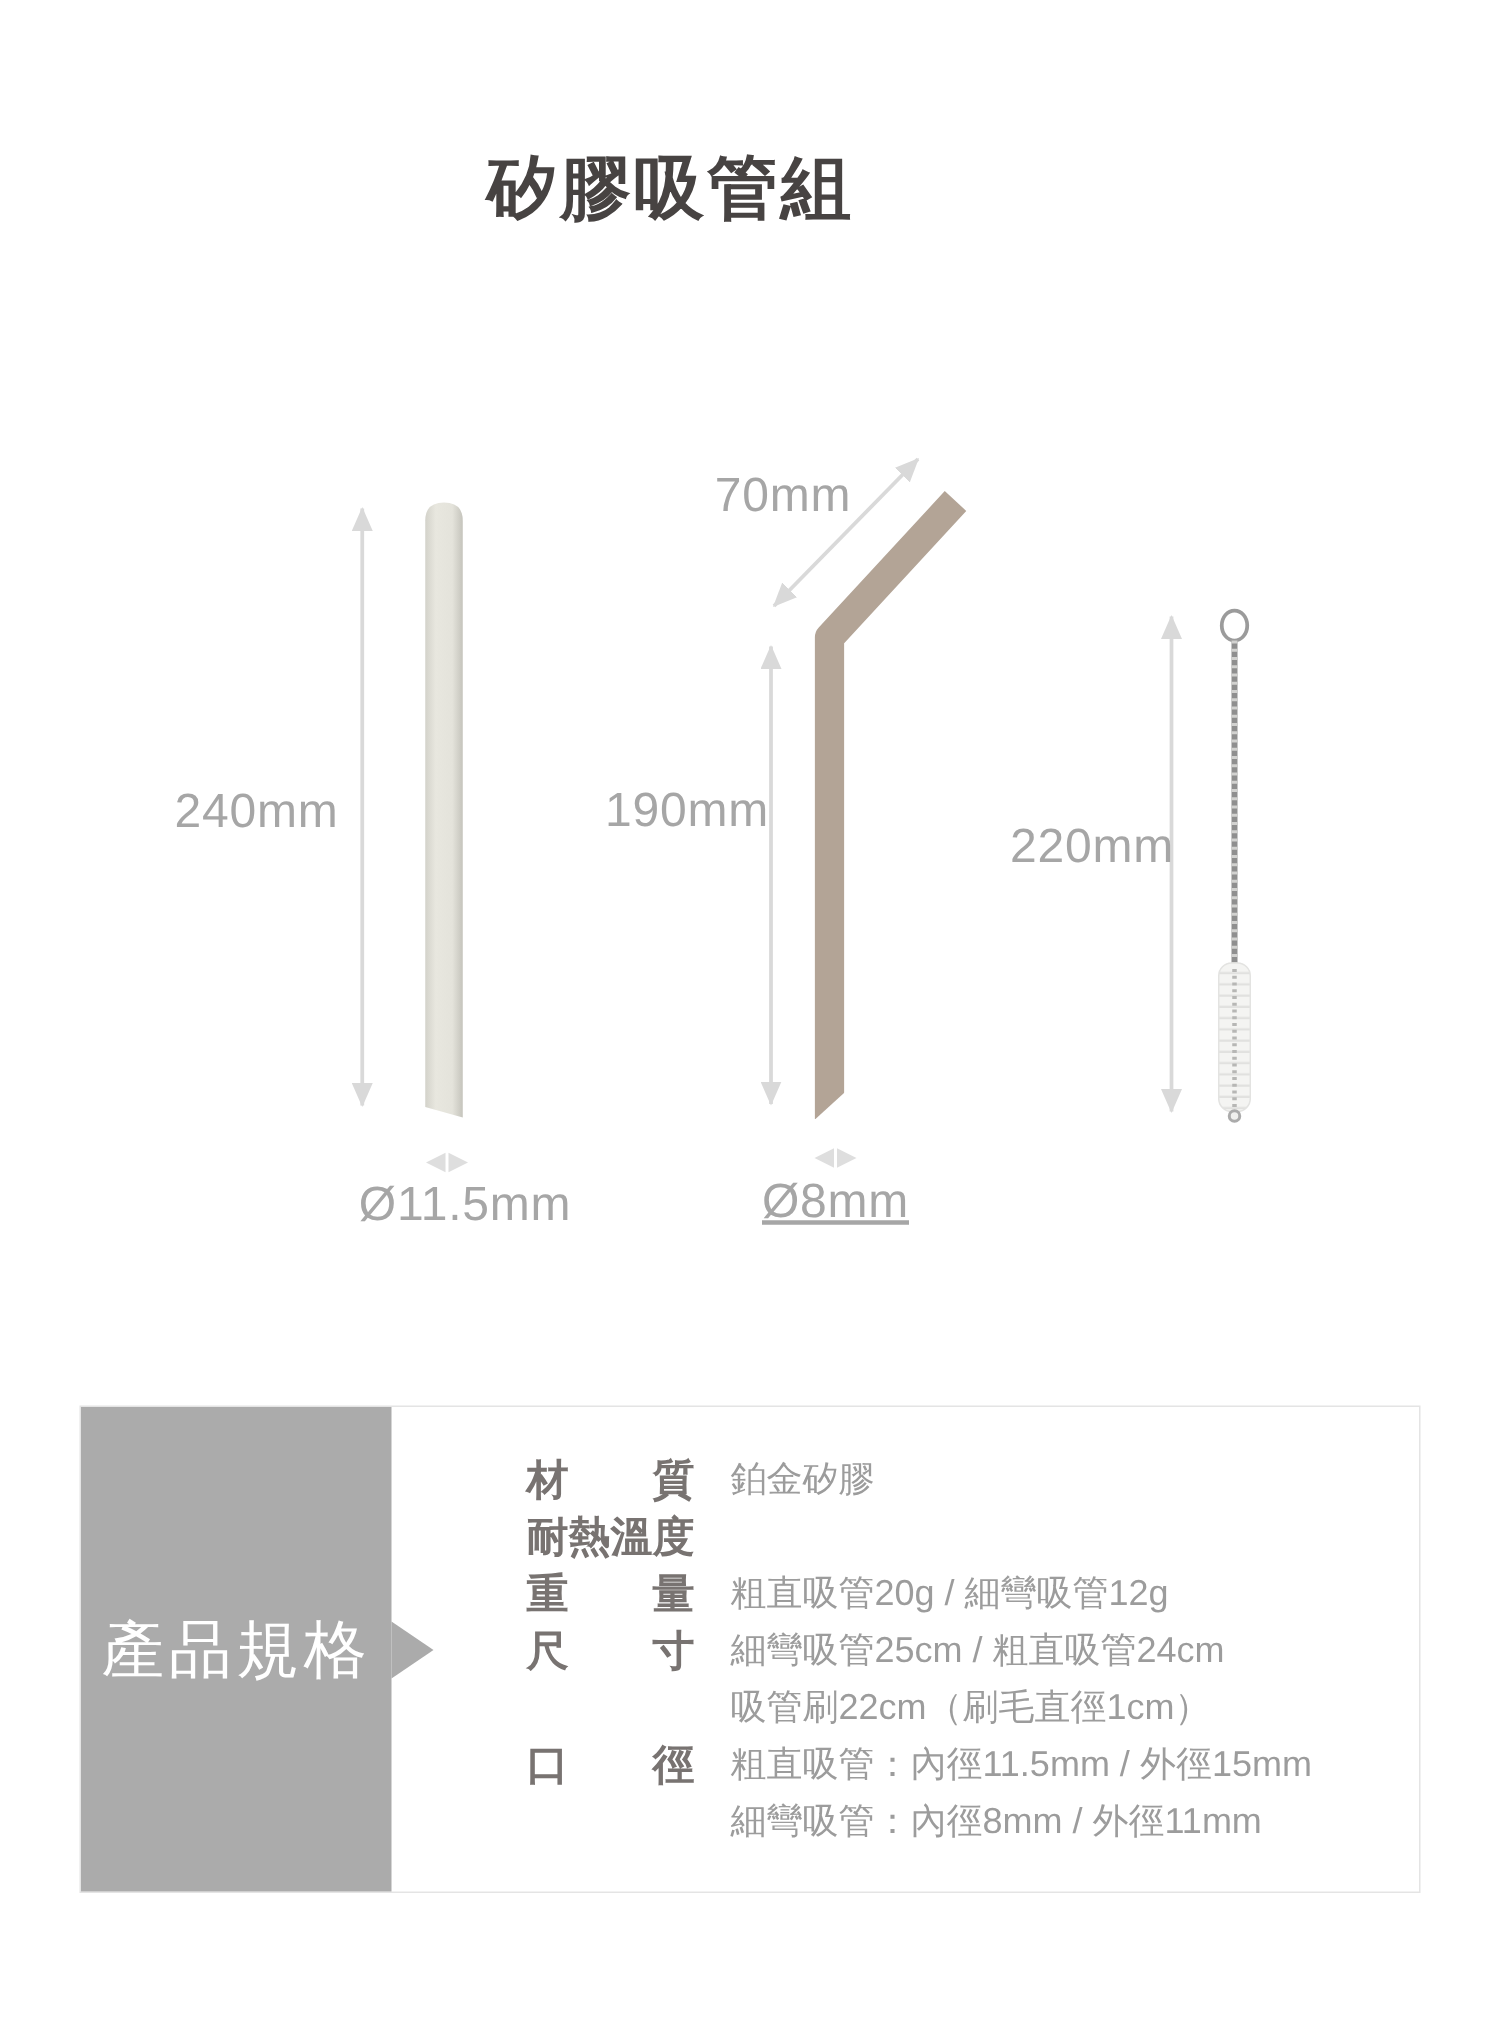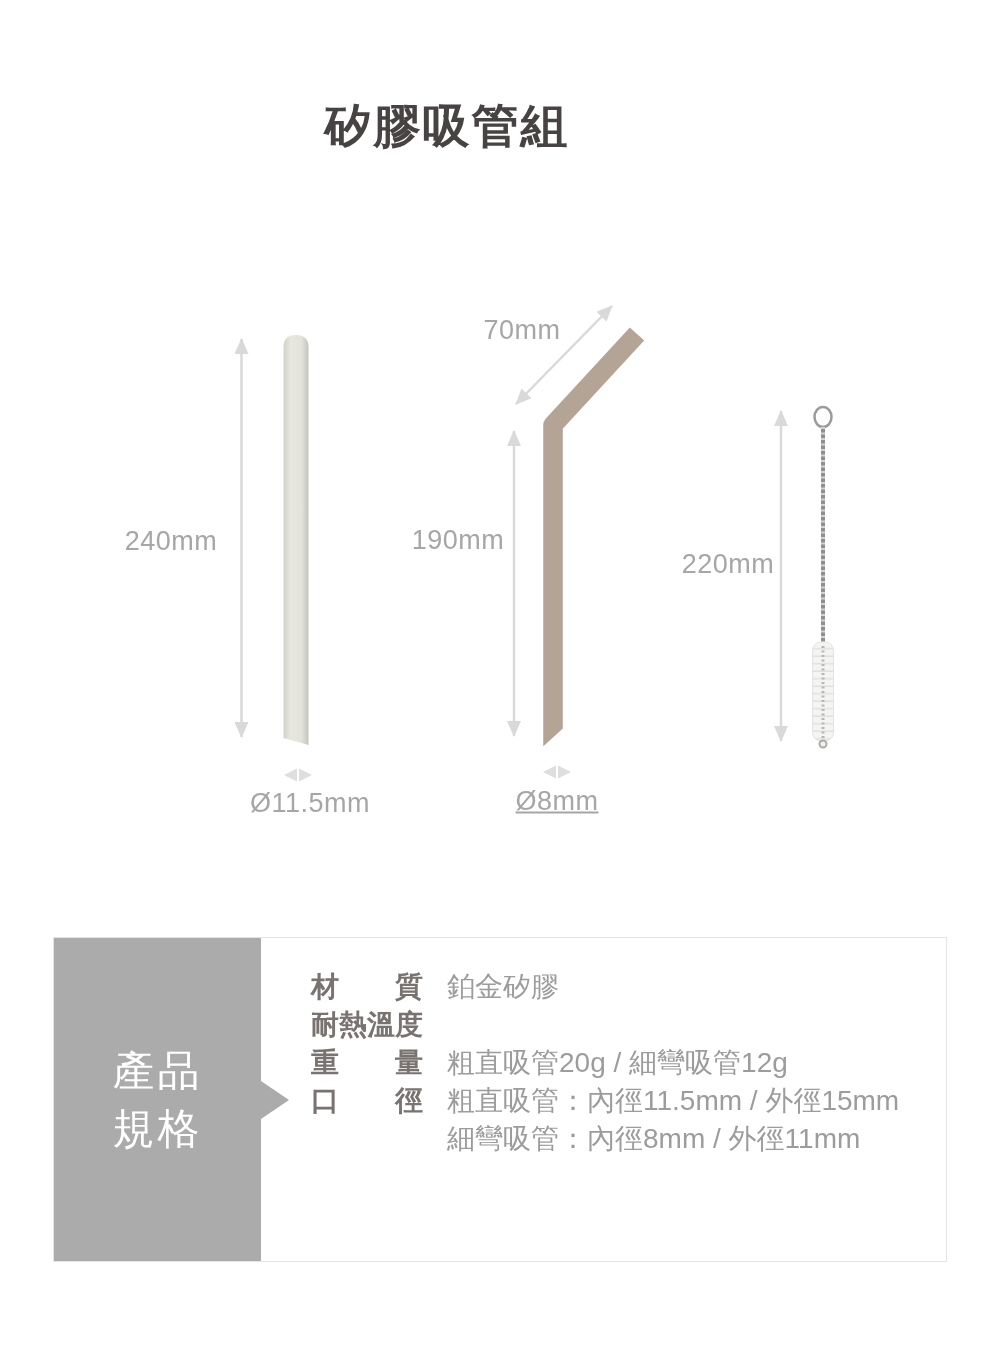--- a/index.html
+++ b/index.html
@@ -12,55 +12,55 @@
 
   
   .page-title{
     left:0;top:126px;width:894px;text-align:center;
     font-size:47px;font-weight:700;color:#474342;letter-spacing:2px;
     transform:translateY(-50%);
   }
 
   
   .dim{
-    font-size:27px;color:#a6a6a6;letter-spacing:0.5px;
+    font-size:32px;color:#a6a6a6;letter-spacing:0.5px;
   }
 
   
   .diagram-svg{left:0;top:280px;width:1000px;height:550px;}
 
   
   .spec-table{
     left:53px;top:937px;width:894px;height:325px;
     background:#ffffff;border:1px solid #e4e4e4;box-sizing:border-box;
     display:flex;
   }
   .spec-side{
     width:207px;flex:0 0 207px;background:#ababab;position:relative;
-    display:flex;flex-direction:column;justify-content:center;align-items:center;
+    display:flex;flex-direction:row;justify-content:center;align-items:center;
     color:#ffffff;font-size:42px;line-height:58px;letter-spacing:3px;
   }
   .side-pointer{
     position:absolute;left:207px;top:50%;transform:translateY(-50%);
     width:0;height:0;
     border-left:28px solid #ababab;
     border-top:19px solid transparent;
     border-bottom:19px solid transparent;
   }
   .spec-rows{
     padding:30px 0 0 50px;box-sizing:border-box;flex:1;
   }
   .spec-row{display:flex;align-items:flex-start;}
   .spec-label{
     width:112px;flex:0 0 112px;
     font-size:28px;line-height:38px;font-weight:700;color:#787371;
-    text-align:justify;text-align-last:justify;
+    text-align:justify;text-align-last:justify;margin-left:40px;
   }
   .spec-value{
-    margin-left:24px;font-size:28px;line-height:38px;color:#9c9c9c;
+    margin-left:24px;font-size:24px;line-height:38px;color:#9c9c9c;
   }
 </style>
 </head>
 <body>
 
 <div class="abs page-title">矽膠吸管組</div>
 
 <svg class="abs diagram-svg" viewBox="0 0 1000 550">
   <defs>
     <marker id="ah" viewBox="0 0 16 14" refX="15" refY="7" markerWidth="16" markerHeight="14" orient="auto-start-reverse" markerUnits="userSpaceOnUse">
@@ -136,20 +136,27 @@
     <div class="spec-row">
       <div class="spec-label">耐熱溫度</div>
     </div>
     <div class="spec-row">
       <div class="spec-label">重量</div>
       <div class="spec-value">
         <div>粗直吸管20g / 細彎吸管12g</div>
       </div>
     </div>
     <div class="spec-row">
+      <div class="spec-label">尺寸</div>
+      <div class="spec-value">
+        <div>細彎吸管25cm / 粗直吸管24cm</div>
+        <div>吸管刷22cm（刷毛直徑1cm）</div>
+      </div>
+    </div>
+    <div class="spec-row">
       <div class="spec-label">口徑</div>
       <div class="spec-value">
         <div>粗直吸管：內徑11.5mm / 外徑15mm</div>
         <div>細彎吸管：內徑8mm / 外徑11mm</div>
       </div>
     </div>
   </div>
 </div>
 
 </body></html>

